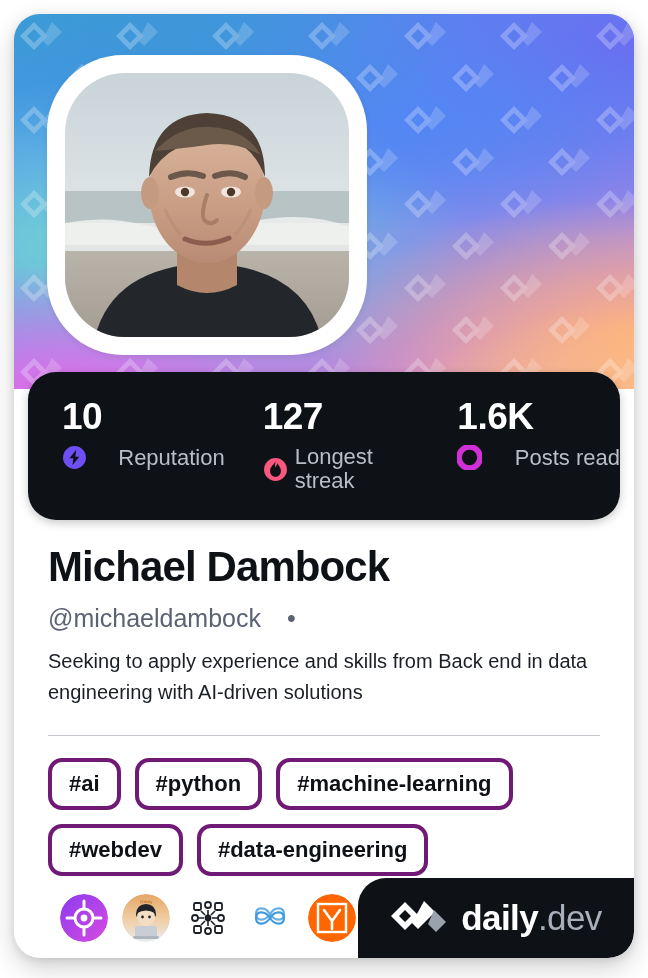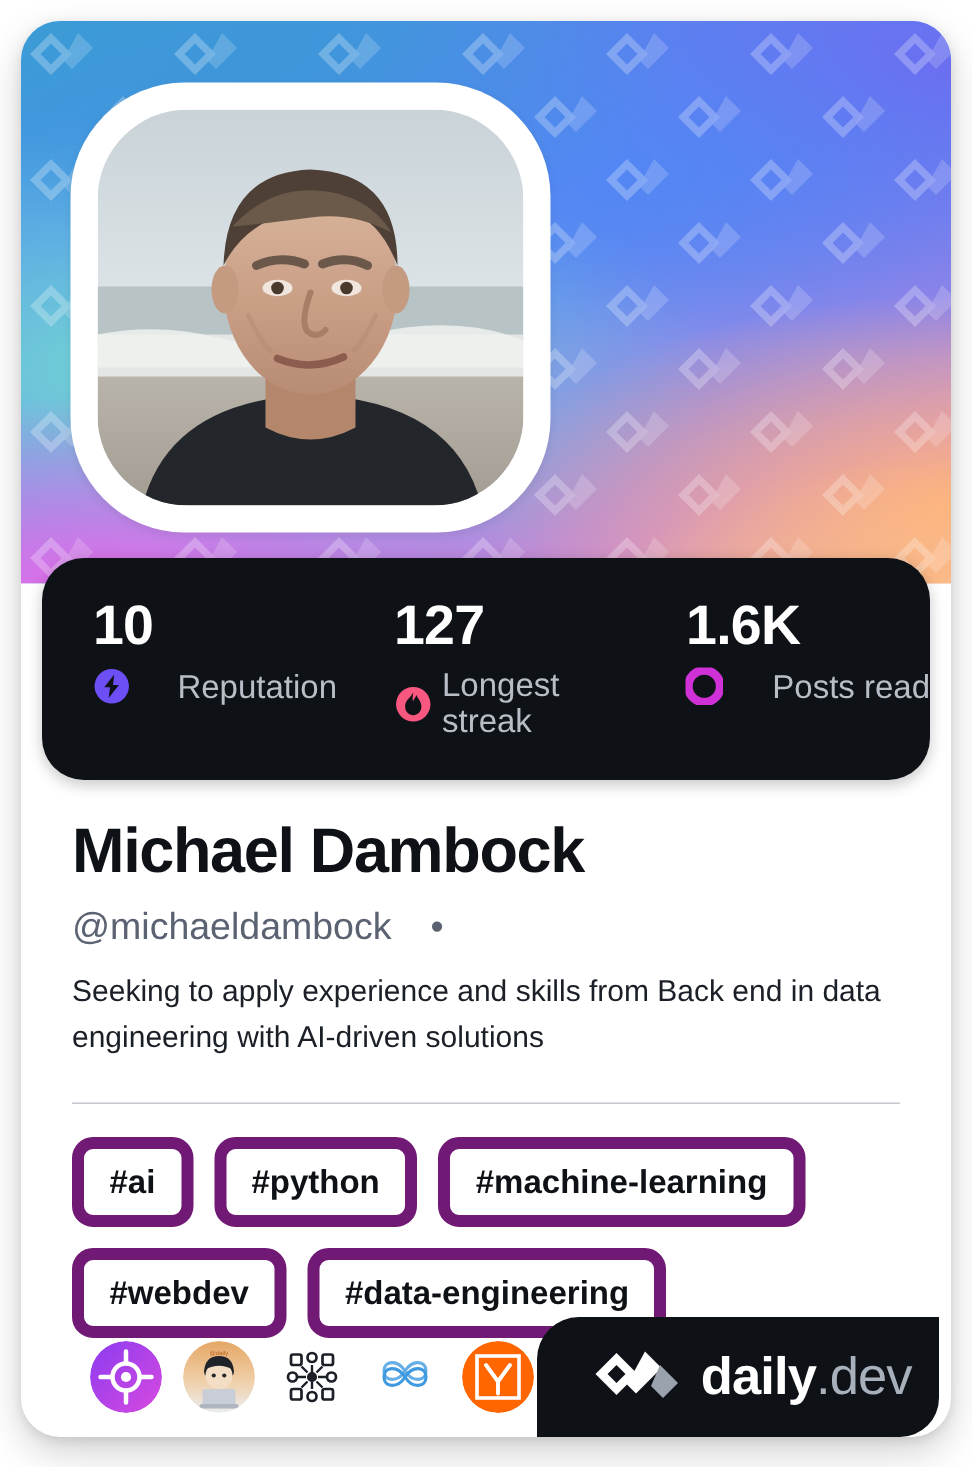--- a/index.html
+++ b/index.html
@@ -158,21 +158,21 @@
 
   
   .tags {
     margin: 22px 34px 0 34px;
     display: flex;
     flex-wrap: wrap;
     gap: 14px 14px;
     max-width: 560px;
   }
   .tag {
-    border: 8px solid #701a75;
+    border: 4px solid #701a75;
     border-radius: 14px;
     padding: 8px 17px 9px;
     font-size: 22px;
     font-weight: bold;
     color: #0e1217;
     line-height: 27px;
     background: #fff;
     white-space: nowrap;
   }
 
@@ -185,30 +185,29 @@
     align-items: center;
     gap: 14px;
   }
   .badge { width: 48px; height: 48px; flex: none; display: block; border-radius: 50%; }
 
   
   .logo-block {
     position: absolute;
     left: 344px;
     top: 864px;
-    width: 248px;
+    width: 276px;
     height: 80px;
     background: #0e1217;
     border-top-left-radius: 28px;
     border-bottom-right-radius: 26px;
     display: flex;
     align-items: center;
     justify-content: center;
     gap: 13px;
-    padding-left: 20px;
   }
   .logo-mark { width: 58px; height: 40px; display:block; }
   .logo-text {
     font-size: 35px;
     font-weight: bold;
     letter-spacing: -0.6px;
     line-height: 38px;
   }
   .logo-text .w { color:#ffffff; }
   .logo-text .g { color:#a8b0bb; font-weight: normal; }

